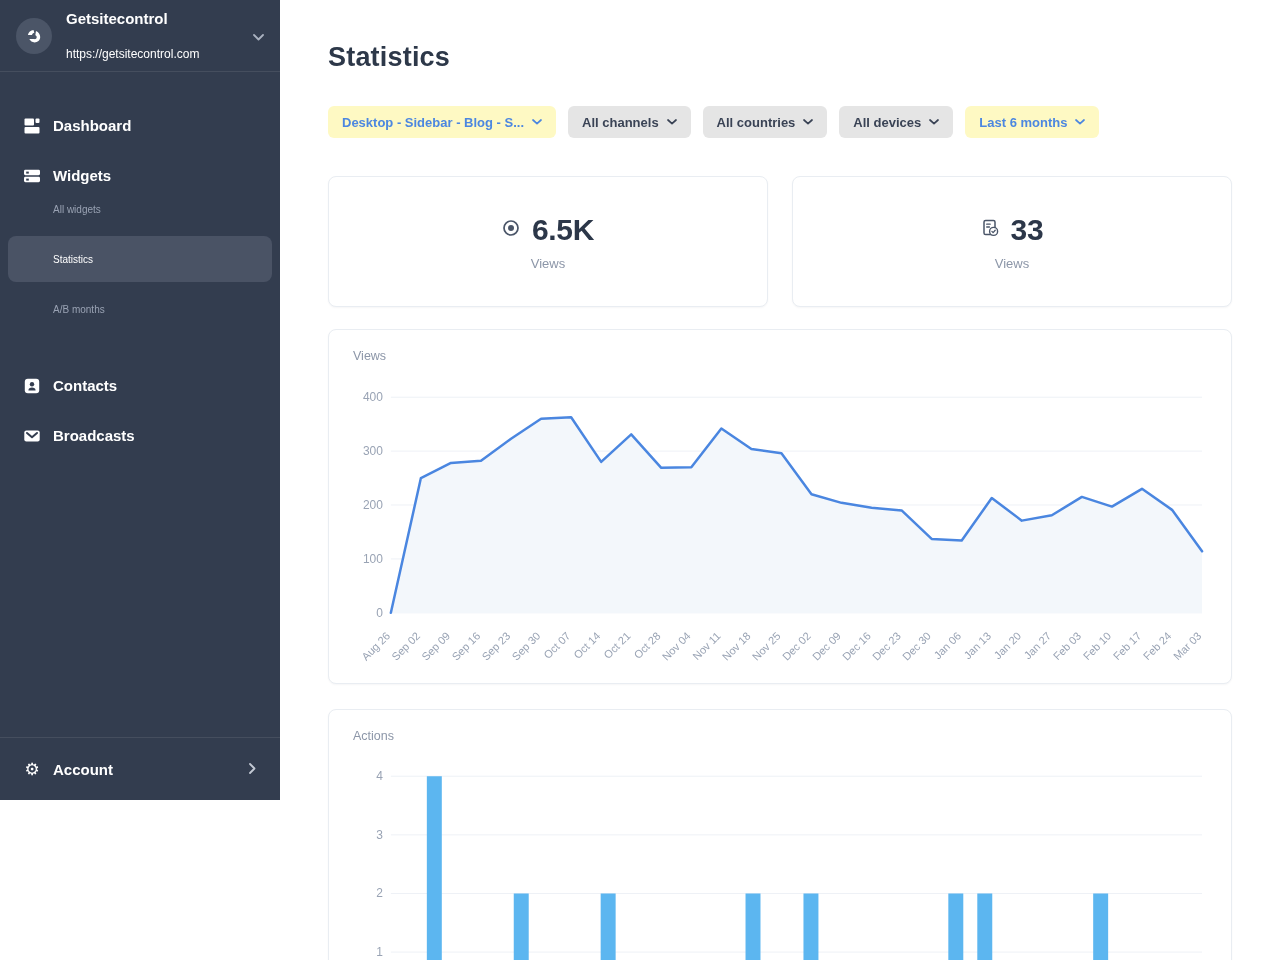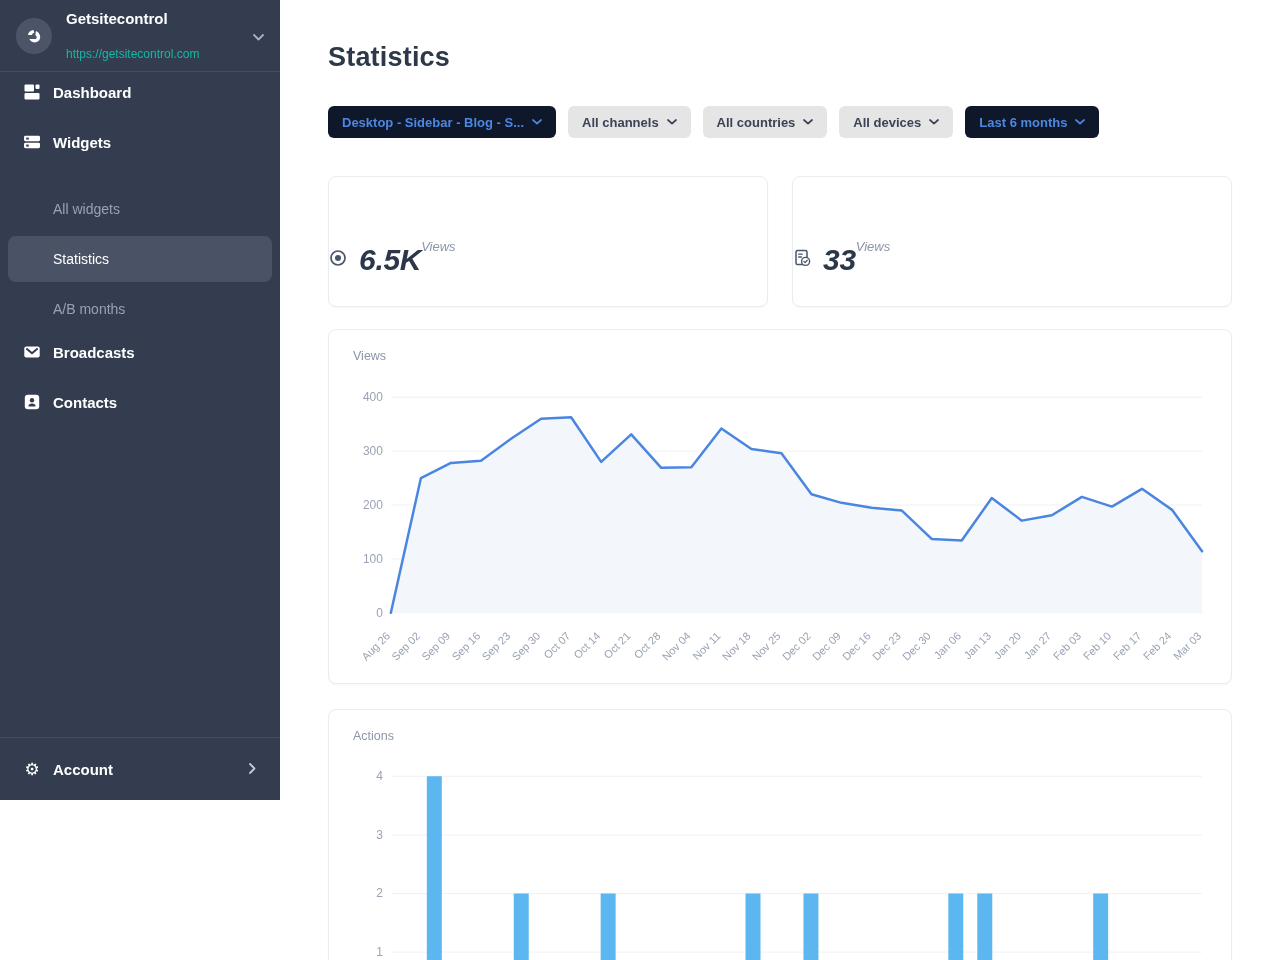--- a/index.html
+++ b/index.html
@@ -9,58 +9,58 @@
 
   
   .sidebar { width:280px; min-width:280px; height:800px; background:#333d4f;
     position:relative; color:#fff; }
   .site-header { height:72px; display:flex; align-items:center; padding:0 16px;
     border-bottom:1px solid rgba(255,255,255,.09); cursor:pointer; }
   .logo-circle { width:36px; height:36px; border-radius:50%; background:#4b5567;
     display:flex; align-items:center; justify-content:center; flex:0 0 36px; }
   .site-meta { margin-left:14px; flex:1; min-width:0; }
   .site-name { font-size:15px; font-weight:700; color:#fff; line-height:18px; }
-  .site-url { font-size:12px; color:#14b8a6; line-height:16px; margin-top:18px;
+  .site-url { font-size:12px; color:#ffffff; line-height:16px; margin-top:18px;
     white-space:nowrap; overflow:hidden; text-overflow:ellipsis; }
   .hdr-chev { margin-left:8px; }
 
   .nav { padding-top:12px; }
-  .nav-item { height:50px; display:flex; align-items:flex-start; padding:0 24px;
+  .nav-item { height:50px; display:flex; align-items:flex-end; padding:0 24px;
     cursor:pointer; }
   .nav-item .icon { width:16px; height:16px; display:flex; align-items:center;
     justify-content:center; }
   .nav-item .lbl { margin-left:13px; font-size:15px; font-weight:600; color:#fff; }
   .nav-sub { height:50px; display:flex; align-items:center; padding:0 24px 0 53px;
-    font-size:14px; color:#99a2b3; cursor:pointer; }
+    font-size:10px; color:#99a2b3; cursor:pointer; }
   .nav-sub.active { background:#4a5365; border-radius:8px; margin:2px 8px;
     padding-left:45px; height:46px; color:#fff; }
   .nav-gap { height:10px; }
 
   .account-row { position:absolute; bottom:0; left:0; right:0; height:63px;
     border-top:1px solid rgba(255,255,255,.09); display:flex; align-items:center;
     padding:0 24px; cursor:pointer; }
   .account-row .gear { font-size:17px; color:#fff; width:16px; text-align:center; }
   .account-row .lbl { margin-left:13px; font-size:15px; font-weight:700; flex:1; }
 
   
   .main { flex:1; padding:0 48px; }
   .page-title { margin-top:42px; font-size:27px; font-weight:700; color:#2d3849;
     letter-spacing:.2px; }
 
   .filters { margin-top:33px; display:flex; gap:12px; }
   .filter-btn { height:32px; display:inline-flex; align-items:center; gap:8px;
     padding:0 14px; border:none; border-radius:6px; font-size:13px; font-weight:600;
     font-family:inherit; cursor:pointer; }
   .filter-btn.gray { background:#e5e5e5; color:#3a4355; }
-  .filter-btn.blue { background:#0f172a; color:#4c87e0; }
+  .filter-btn.blue { background:#fef9c3; color:#4c87e0; }
 
   .stat-row { margin-top:38px; display:flex; gap:24px; }
   .stat-card { flex:1; height:131px; background:#fff; border:1px solid #e9edf2;
     border-radius:8px; box-shadow:0 1px 2px rgba(16,24,40,.04);
-    display:flex; align-items:center;font-style:italic; }
+    display:flex; flex-direction:column; align-items:center; }
   .stat-top { margin-top:36px; display:flex; align-items:center; gap:12px; }
   .stat-value { font-size:30px; font-weight:700; color:#2c3749; letter-spacing:-.3px; }
   .stat-label { margin-top:9px; font-size:13px; color:#8c96a8; }
 
   .chart-card { margin-top:22px; height:355px; background:#fff; border:1px solid #e9edf2;
     border-radius:8px; box-shadow:0 1px 2px rgba(16,24,40,.04); position:relative;
     overflow:hidden; }
   .chart-card.second { margin-top:25px; }
   .chart-title { position:absolute; top:19px; left:24px; font-size:12.5px;
     color:#8c96a8; z-index:2; }
@@ -123,36 +123,36 @@
     </div>
     <div class="nav-sub">
       <span>A/B months</span>
     </div>
 
     <div class="nav-gap"></div>
 
     <div class="nav-item">
       <span class="icon">
         <svg width="16" height="16" viewBox="0 0 16 16">
-          <rect x="0.3" y="2.6" width="15.4" height="10.8" rx="2" fill="#fff"></rect>
-          <polyline points="3,5 8,9.3 13,5" fill="none" stroke="#333d4f" stroke-width="2" stroke-linecap="round" stroke-linejoin="round"></polyline>
+          <rect x="0.8" y="0.8" width="14.4" height="14.4" rx="3" fill="#fff"></rect>
+          <circle cx="8" cy="6.3" r="2.2" fill="#333d4f"></circle>
+          <path d="M4.4 12.6 C4.4 10 6 9.4 8 9.4 C10 9.4 11.6 10 11.6 12.6 Z" fill="#333d4f"></path>
         </svg>
       </span>
-      <span class="lbl">Broadcasts</span>
+      <span class="lbl">Contacts</span>
     </div>
 
     <div class="nav-item">
       <span class="icon">
         <svg width="16" height="16" viewBox="0 0 16 16">
-          <rect x="0.8" y="0.8" width="14.4" height="14.4" rx="3" fill="#fff"></rect>
-          <circle cx="8" cy="6.3" r="2.2" fill="#333d4f"></circle>
-          <path d="M4.4 12.6 C4.4 10 6 9.4 8 9.4 C10 9.4 11.6 10 11.6 12.6 Z" fill="#333d4f"></path>
+          <rect x="0.3" y="2.6" width="15.4" height="10.8" rx="2" fill="#fff"></rect>
+          <polyline points="3,5 8,9.3 13,5" fill="none" stroke="#333d4f" stroke-width="2" stroke-linecap="round" stroke-linejoin="round"></polyline>
         </svg>
       </span>
-      <span class="lbl">Contacts</span>
+      <span class="lbl">Broadcasts</span>
     </div>
 
   </nav>
 
   <div class="account-row">
     <span class="gear">⚙</span>
     <span class="lbl">Account</span>
     <span>
       <svg width="7" height="11" viewBox="0 0 7 11">
           <polyline points="1,1 5.5,5.5 1,10" fill="none" stroke="#c3c9d4" stroke-width="1.8" stroke-linecap="round" stroke-linejoin="round"></polyline>

